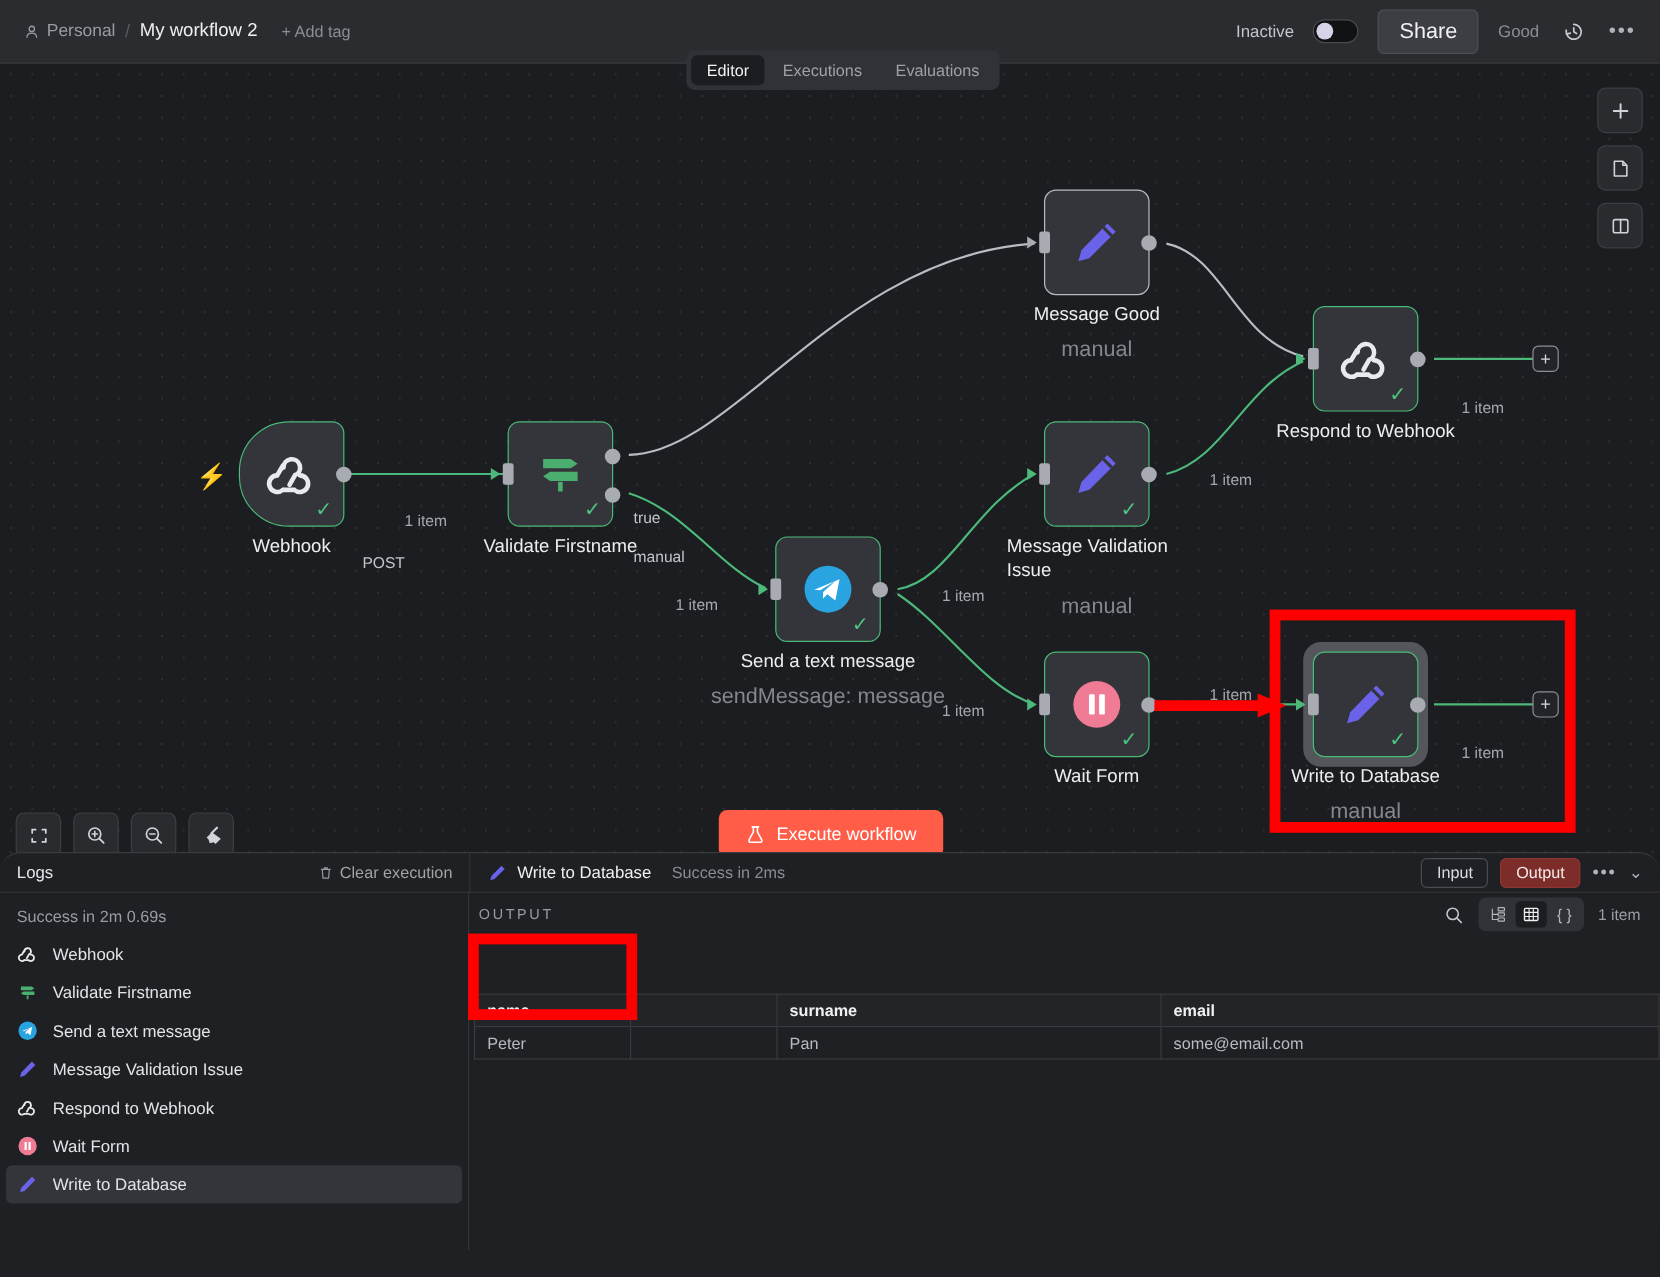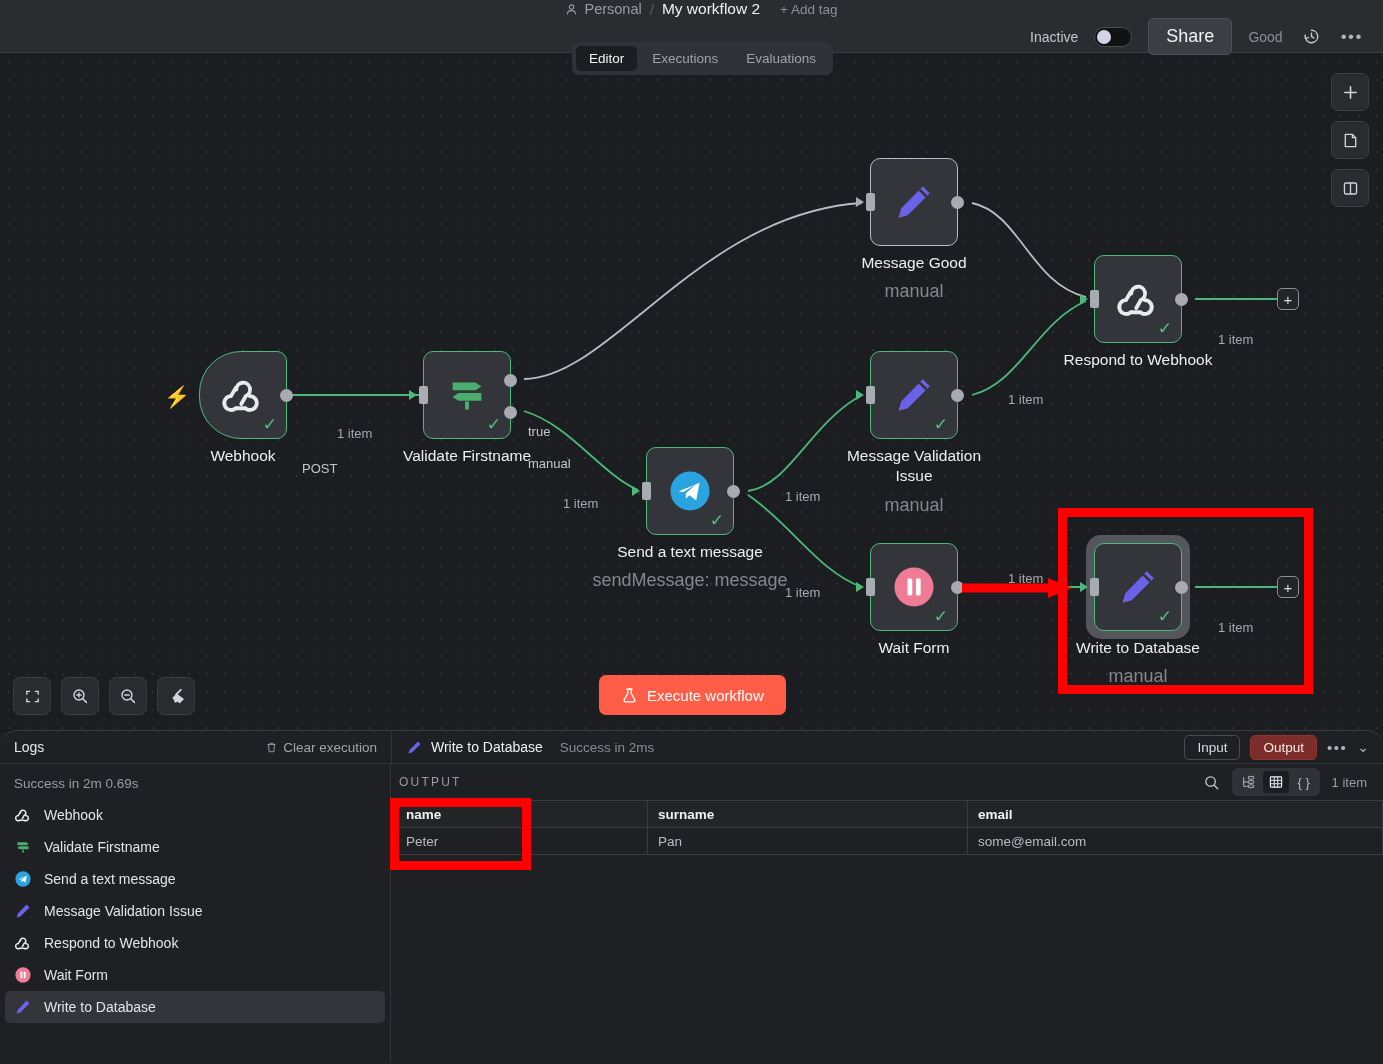--- a/index.html
+++ b/index.html
@@ -11,21 +11,20 @@
     color: #e5e7eb;
   }
 
   
   .topbar {
     position: absolute; top: 0; left: 0; width: 1383px; height: 53px;
     background: #2b2c30;
     border-bottom: 1px solid #3a3b3f;
     display: flex; align-items: center;
     z-index: 40;
-    flex-direction: column;
   }
   .crumbs { display: flex; align-items: center; gap: 8px; padding-left: 20px; }
   .crumb-personal { display: flex; align-items: center; gap: 6px; color: #9a9ca3; font-size: 14.5px; }
   .crumb-sep { color: #5b5d63; font-size: 15px; }
   .crumb-title { color: #f0f0f2; font-size: 15.5px; }
   .add-tag { color: #8c8e95; font-size: 13.5px; margin-left: 12px; cursor: pointer; }
   .topbar-right { margin-left: auto; display: flex; align-items: center; gap: 16px; padding-right: 20px; }
   .inactive-label { color: #c4c6cc; font-size: 14px; text-align: center; }
   .toggle {
     width: 38px; height: 20px; border-radius: 10px; background: #111214;
@@ -89,21 +88,21 @@
   .node-box.trigger { border-top-left-radius: 42px; border-bottom-left-radius: 42px; }
   .node-box .tick {
     position: absolute; right: 9px; bottom: 5px; color: #4cc47f; font-size: 17px; line-height: 1;
   }
   .node-sel-ring {
     position: absolute; left: -8px; top: -8px; width: 104px; height: 104px;
     border-radius: 15px; background: #55565c;
   }
   .node-label {
     position: absolute; top: 95px; left: 50%; transform: translateX(-50%);
-    color: #eceef1; font-size: 15.5px; white-space: nowrap; text-align: center; line-height: 1.3;
+    color: #eceef1; font-size: 15.5px; white-space: nowrap; line-height: 1.3;
   }
   .node-label.wrap { white-space: normal; width: 150px; }
   .node-sub {
     position: absolute; left: 50%; transform: translateX(-50%);
     color: #85878e; font-size: 18px; white-space: nowrap;
   }
   .port {
     position: absolute; width: 13px; height: 13px; border-radius: 50%;
     background: #a9abb3; top: 50%; margin-top: -6.5px;
   }
@@ -130,21 +129,21 @@
   svg.wires { position: absolute; left: 0; top: 0; width: 1383px; height: 680px; pointer-events: none; }
 
   
   .anno-box {
     position: absolute; border: 9px solid #ff0000; pointer-events: none; z-index: 30;
   }
   .anno-arrow { position: absolute; z-index: 31; pointer-events: none; }
 
   
   .bottom {
-    position: absolute; top: 730px; left: 0; width: 1383px; height: 331px;
+    position: absolute; top: 710px; left: 0; width: 1383px; height: 331px;
     background: #1f2023; border-top: 1px solid #3a3b3f; border-radius: 17px;
   }
   .bpanel-head {
     height: 33px; display: flex; align-items: center;
     border-bottom: 1px solid #333438;
   }
   .logs-title { color: #e6e8ec; font-size: 14px; padding-left: 14px; }
   .clear-exec { margin-left: auto; color: #a3a3a3; font-size: 13.5px; display: flex; align-items: center; gap: 5px; padding-right: 14px; cursor: pointer; }
   .head-divider { width: 1px; height: 33px; background: #333438; }
   .run-node-name { color: #eef0f3; font-size: 14px; }
@@ -169,21 +168,21 @@
 
   .out-area { position: absolute; left: 391px; top: 33px; width: 992px; height: 298px; }
   .out-head { display: flex; align-items: center; height: 36px; padding: 0 16px 0 8px; }
   .out-title { color: #9a9ca3; font-size: 12px; letter-spacing: 2.2px; }
   .out-tools { margin-left: auto; display: flex; align-items: center; gap: 12px; }
   .seg-group { display: flex; background: #313237; border-radius: 6px; padding: 3px; gap: 2px; }
   .seg { width: 26px; height: 22px; border-radius: 4px; display:flex; align-items:center; justify-content:center; color:#b5b7bd; cursor: pointer; }
   .seg.active { background: #1c1d20; color: #f0f1f4; }
   .item-count { color: #9a9ca3; font-size: 13px; }
 
-  table.outtable { width: 100%; border-collapse: collapse; table-layout: fixed; }
+  table.outtable { width: 100%; border-collapse: collapse; table-layout: fixed; margin-top: 48px; }
   table.outtable th, table.outtable td {
     border: 1px solid #3a3b40; text-align: left; font-size: 13.5px; height: 27px;
     padding: 0 10px; overflow: hidden; white-space: nowrap;
   }
   table.outtable th { color: #eef0f3; font-weight: bold; background: #232428; }
   table.outtable td { color: #b9bbc1; }
 </style>
 </head>
 <body>
 

